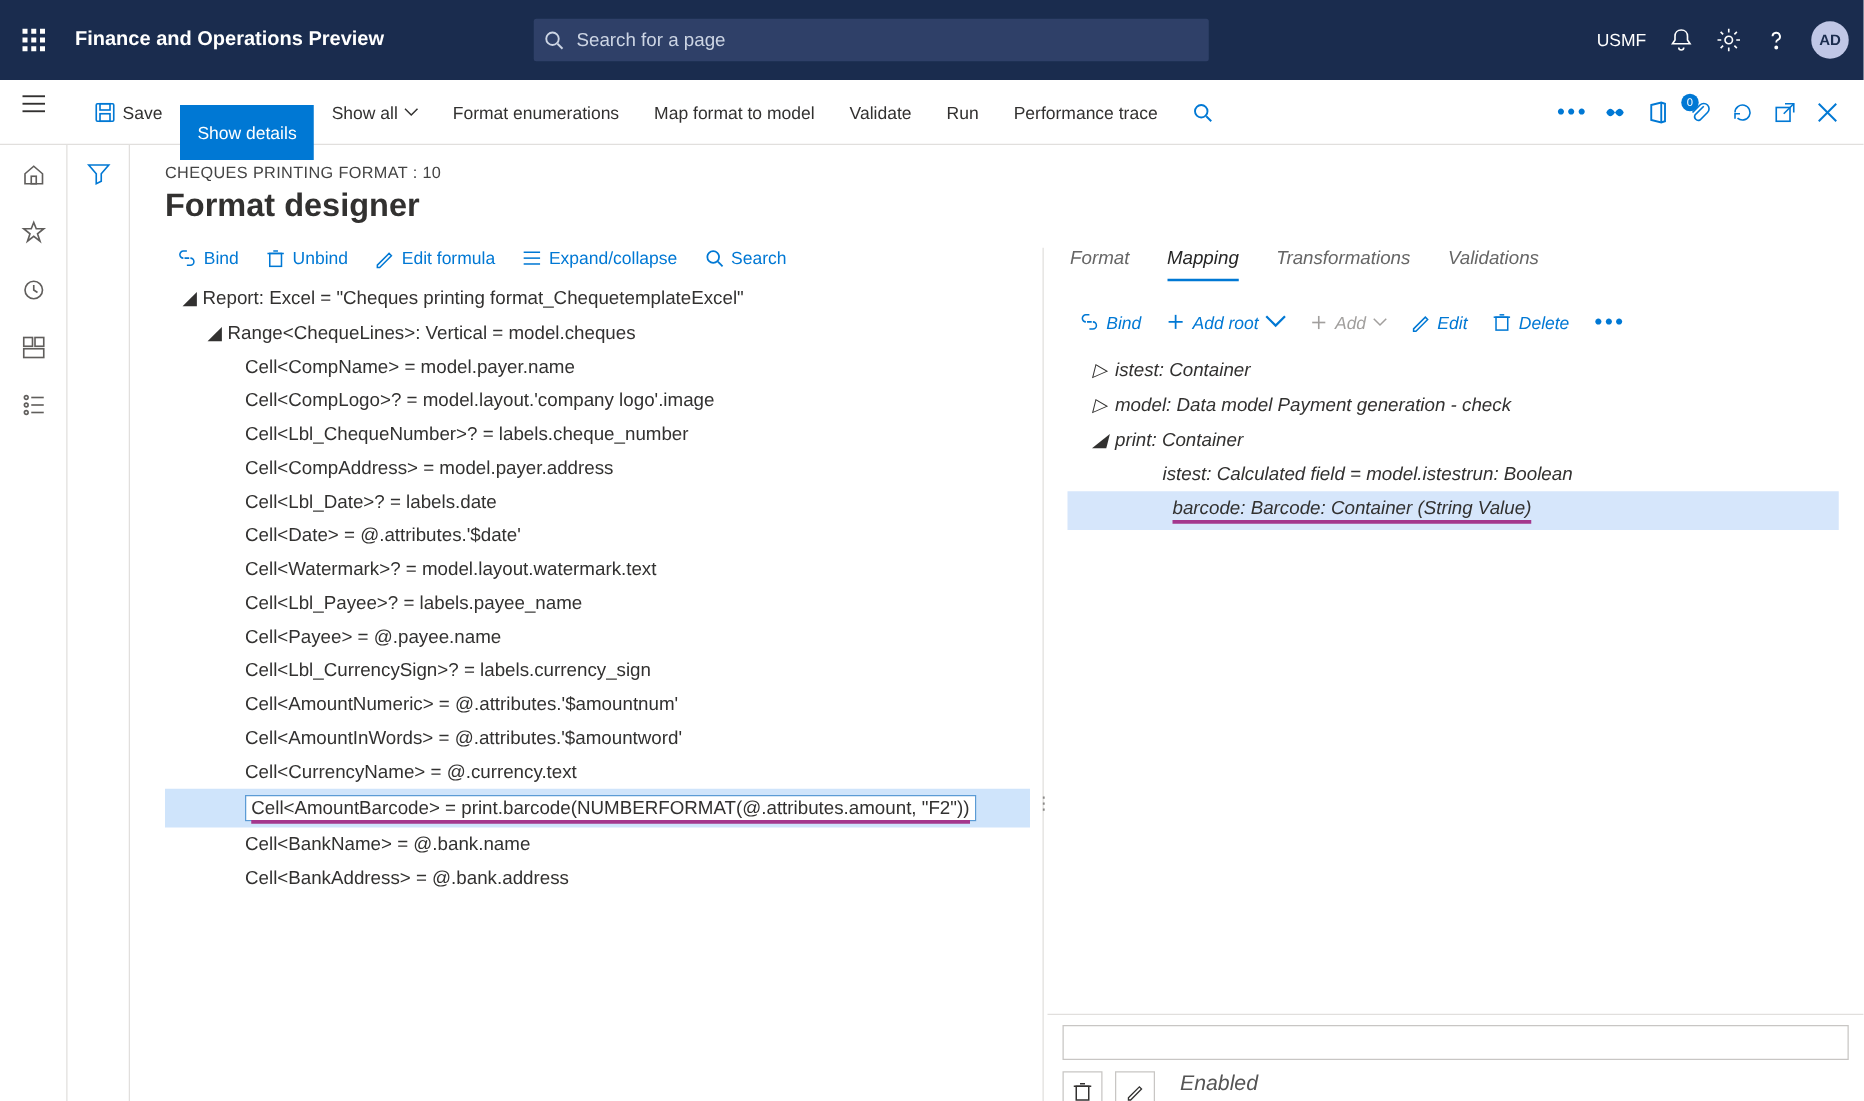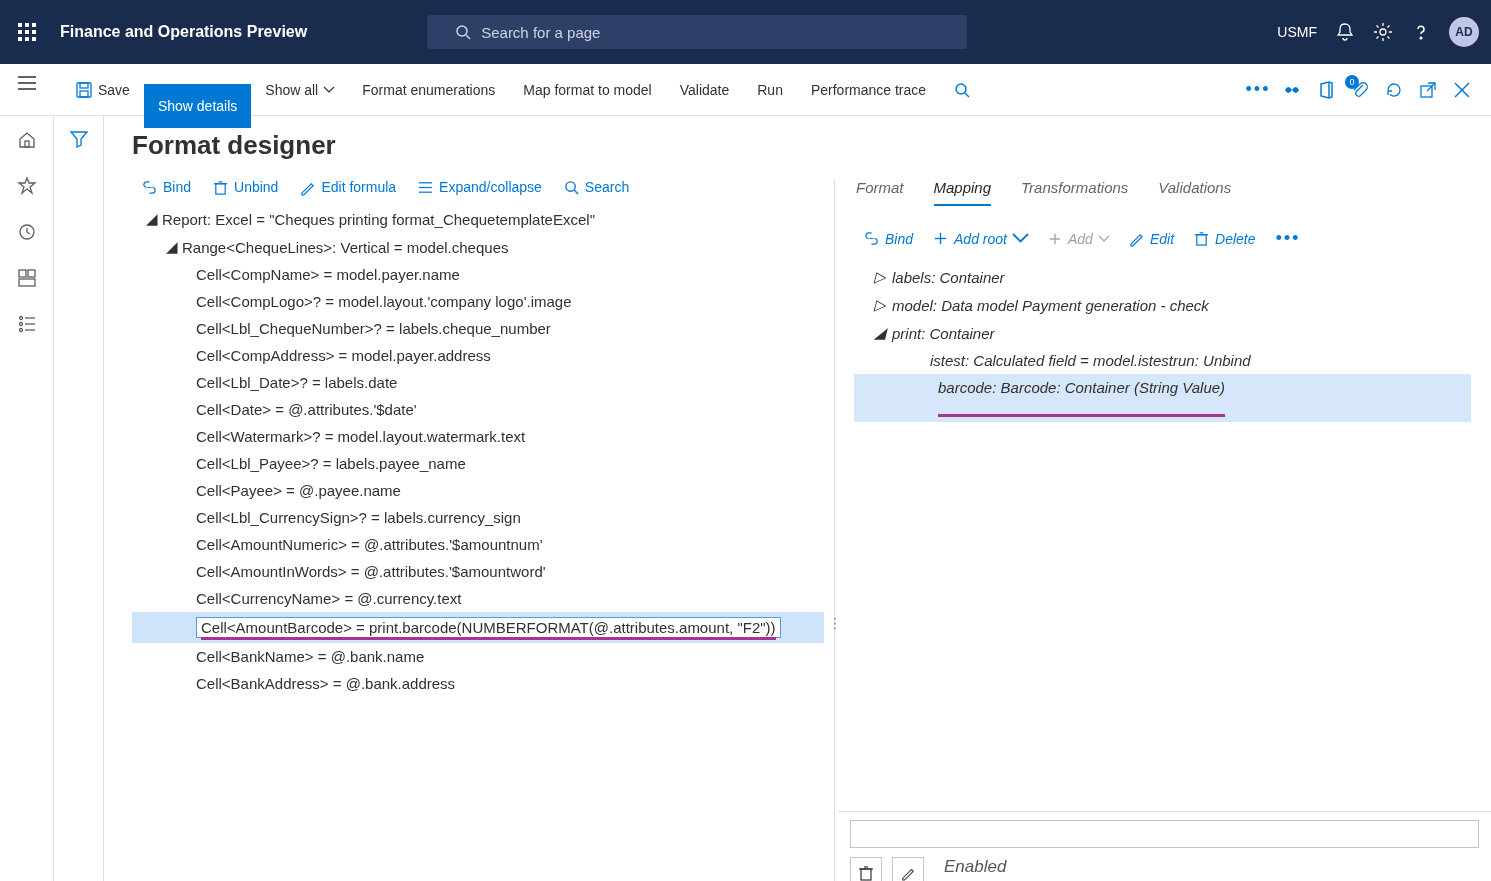--- a/index.html
+++ b/index.html
@@ -3,21 +3,21 @@
 <meta charset="utf-8">
 <style>
   * { box-sizing: border-box; margin: 0; padding: 0; }
   body { font-family: "Segoe UI", Arial, sans-serif; font-size: 14px; color: #323130; background: #fff; width: 1491px; height: 881px; overflow: hidden; }
 
   
   .topbar { height: 64px; background: #1a2c4e; display: flex; align-items: center; color: #fff; padding: 0 12px; }
   .waffle { width: 30px; height: 30px; display: flex; align-items: center; justify-content: center; margin-right: 18px; }
   .waffle svg { width: 18px; height: 18px; }
   .product-title { font-size: 16px; font-weight: 600; flex: 0 0 auto; margin-right: 120px; }
-  .searchbox { flex: 0 0 540px; height: 34px; background: #2f4068; border-radius: 2px; display: flex; align-items: center; padding: 0 28px; color: #cdd5e4; }
+  .searchbox { flex: 0 0 540px; height: 34px; background: #2f4068; border-radius: 2px; display: flex; align-items: center; padding: 0 8px; color: #cdd5e4; }
   .searchbox svg { width:16px;height:16px;margin-right:10px;stroke:#cdd5e4; }
   .searchbox input { background: transparent; border: none; outline: none; color: #fff; font-size: 15px; flex:1; }
   .searchbox input::placeholder { color: #cdd5e4; }
   .topbar .spacer { flex: 1; }
   .top-right { display: flex; align-items: center; gap: 18px; }
   .top-right .label { font-size: 14px; }
   .top-icon { width: 20px; height: 20px; display:flex;align-items:center;justify-content:center; }
   .avatar { width: 30px; height: 30px; border-radius: 50%; background: #c0c7e6; color: #1a2c4e; display:flex;align-items:center;justify-content:center; font-size:12px; font-weight:600; }
 
   
@@ -70,21 +70,21 @@
   .right-toolbar { display:flex; gap:20px; padding: 14px 0 10px 10px; align-items:center;}
   .btn-disabled { color:#a19f9d; display:flex;align-items:center;gap:6px;}
   .more-dots { color:#0078d4; font-size:18px; letter-spacing:2px;}
 
   .dm-tree { padding-top:4px; }
   .dm-row { padding:5px 6px; font-size:15px; display:flex; align-items:center; gap:8px;}
   .dm-row .caret { width:10px;display:inline-block;}
   .dm-row.d0 { padding-left:20px; }
   .dm-row.d1 { padding-left:56px; }
   .dm-row.highlight { background:#d6e6fb; }
-  .dm-row.highlight .underline { border-bottom: 3px solid #a4378d; padding-bottom:18px;}
+  .dm-row.highlight .underline { border-bottom: 3px solid #a4378d; padding-bottom:1px;}
 
   .bottom-bar { position:absolute; bottom:0; left:0; right:0; height:90px; border-top:1px solid #e1dfdd; background:#fff; }
   .bottom-content { position:absolute; bottom:12px; left:12px; display:flex; align-items:center; gap:10px;}
   .icon-btn-box { width:32px;height:32px;border:1px solid #c8c6c4; display:flex;align-items:center;justify-content:center; cursor:pointer;}
   .enabled-label { font-size:17px; color:#555; margin-left:10px; position:relative; top:-6px;}
   .bottom-input { position:absolute; top:8px; left:12px; right:12px; height:28px; border:1px solid #c8c6c4;}
 
   svg { overflow:visible; }
 </style>
 </head>
@@ -267,20 +267,21 @@
       </span>
   </div>
 
   <div class="filterrail">
     <span><svg width="18" height="18" viewBox="0 0 18 18" fill="none" stroke="#0078d4" stroke-width="1.3">
           <path d="M1 2 h16 L11 9 v6 l-4 2 V9 Z"></path>
         </svg></span>
   </div>
 
   <div class="main">
+    <div class="breadcrumb">CHEQUES PRINTING FORMAT : 10</div>
     <div class="page-title">Format designer</div>
 
     <div class="panes">
 
       <div class="left-pane">
         <div class="left-toolbar">
           <span class="link-btn">
               <svg viewBox="0 0 16 16" stroke-width="1.3">
                 <path d="M5 8 a3 3 0 0 1 0-6 h3 M11 8 a3 3 0 0 1 0 6 h-3 M6 8 h4"></path>
               </svg>
@@ -432,32 +433,32 @@
                 <line x1="6" y1="2" x2="10" y2="2"></line>
               </svg>
               <span>Delete</span>
             </span>
           <span class="more-dots">•••</span>
         </div>
 
         <div class="dm-tree">
           <div class="dm-row d0">
               <span class="caret">▷</span>
-              <span>labels: Container</span>
+              <span>istest: Container</span>
             </div>
           <div class="dm-row d0">
               <span class="caret">▷</span>
               <span>model: Data model Payment generation - check</span>
             </div>
           <div class="dm-row d0">
               <span class="caret">◢</span>
               <span>print: Container</span>
             </div>
           <div class="dm-row d1" style="padding-left:76px;">
-              <span>istest: Calculated field = model.istestrun: Unbind</span>
+              <span>istest: Calculated field = model.istestrun: Boolean</span>
             </div>
           <div class="dm-row d1 highlight" style="padding-left:56px;margin-right:20px;">
               <span style="width:20px;"></span>
               <span class="underline">barcode: Barcode: Container (String Value)</span>
             </div>
         </div>
 
         <div class="bottom-bar">
           <div class="bottom-input"></div>
           <div class="bottom-content">

